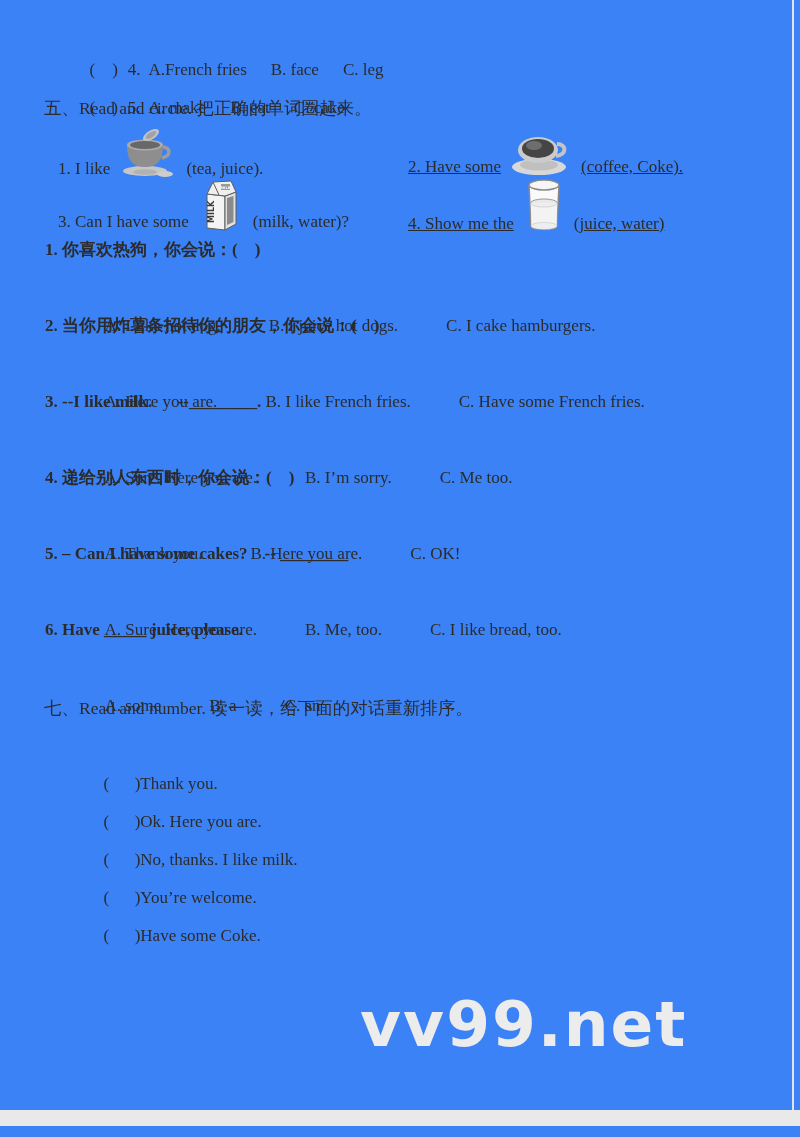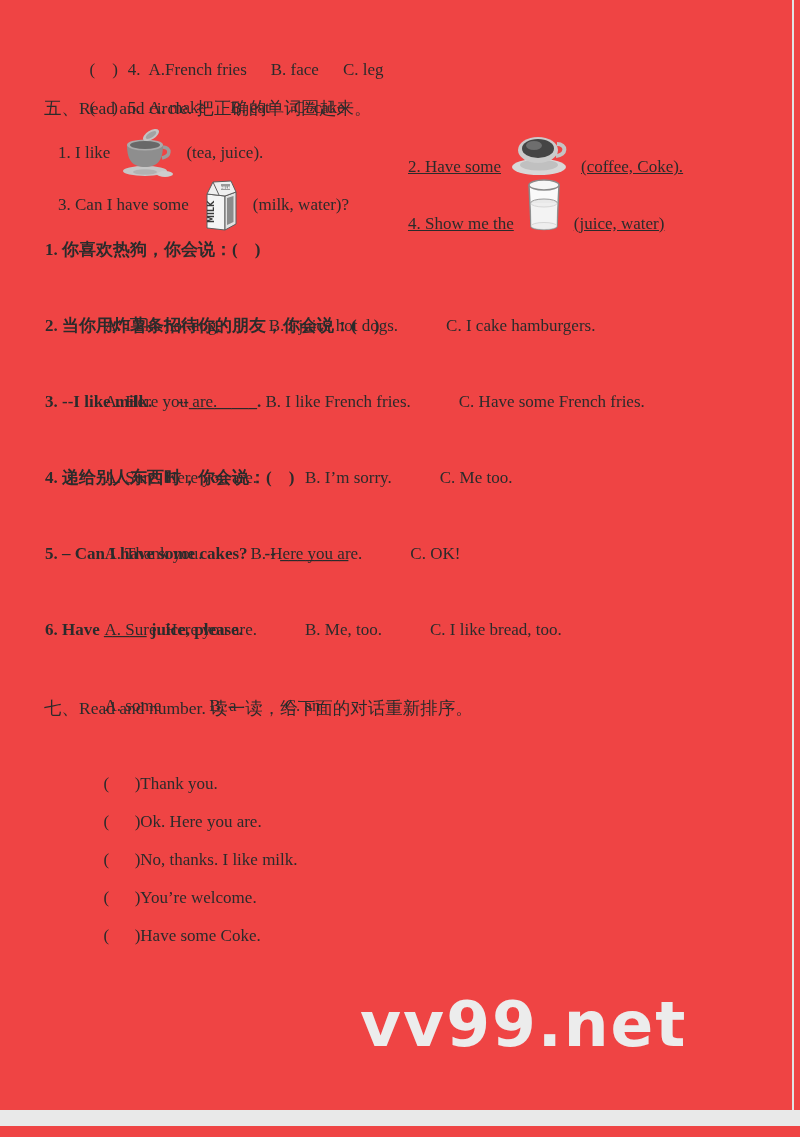--- a/index.html
+++ b/index.html
@@ -1,36 +1,36 @@
 <!DOCTYPE html>
 <html><head>
 <meta charset="utf-8">
 <style>
   html,body { margin:0; padding:0; background:#ffffff; }
   .page {
     position:relative;
     width:800px; height:1137px;
-    background:#ef4444;
+    background:#3b82f6;
     font-family:"Liberation Serif","DejaVu Serif",serif;
     color:#2b2b2b;
     overflow:hidden;
   }
   .content { position:absolute; left:0; top:0; right:0; padding-top:13px; }
   .row { white-space:pre; font-size:17px; line-height:38px; height:38px; }
   .title-row { margin-left:44px; font-size:17.5px; }
   .warmup-row { margin-left:64px; }
   .warmup-row .bracket { margin-right:10px; }
   .warmup-row .qnum { margin-right:8px; }
   .warmup-row .opt { margin-right:24px; }
   .stem-row { margin-left:45px;font-weight:bold; }
   .opts-row { margin-left:80px; }
   .opts-row .opt { margin-right:48px; }
   .dlg-row { margin-left:78px; }
   .grid-row { margin-left:58px; display:flex; align-items:center; height:52px; white-space:pre; font-size:17px; }
-  .g-left { width:350px; display:flex; align-items:center; }
+  .g-left { width:350px; display:flex; align-items:flex-end; }
   .g-right { display:flex; align-items:flex-end;text-decoration:underline; }
   .g-pre { margin-right:9px; }
   .g-post { margin-left:9px; }
   .icon { display:inline-flex; align-items:center; }
   .watermark {
     position:absolute; left:360px; top:988px;
     font-family:"DejaVu Sans","Liberation Sans",sans-serif;
     font-weight:bold; font-size:63px; letter-spacing:2px;
     color:#ececec; user-select:none;
   }

